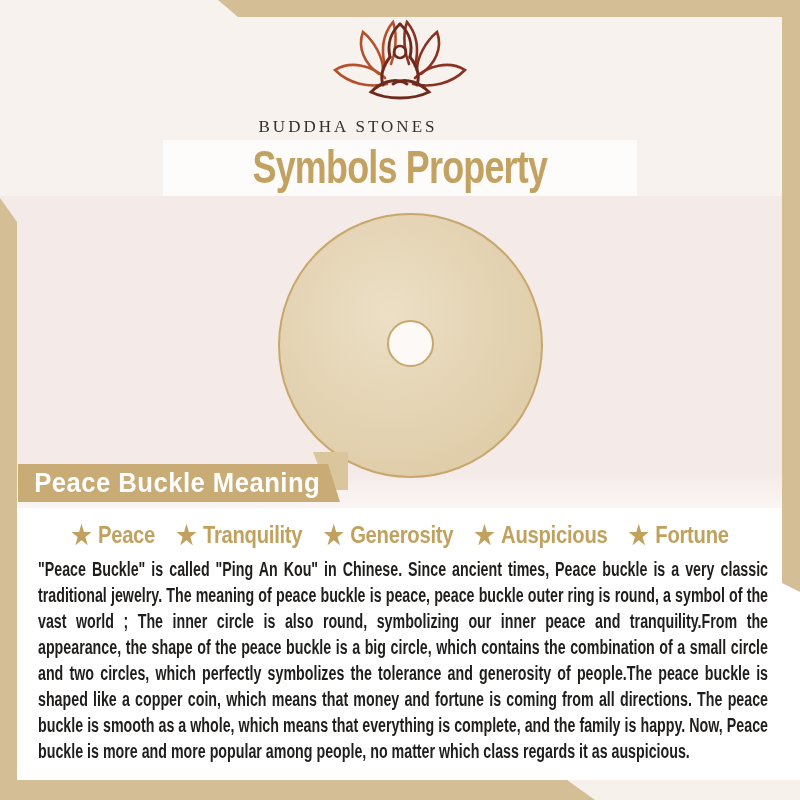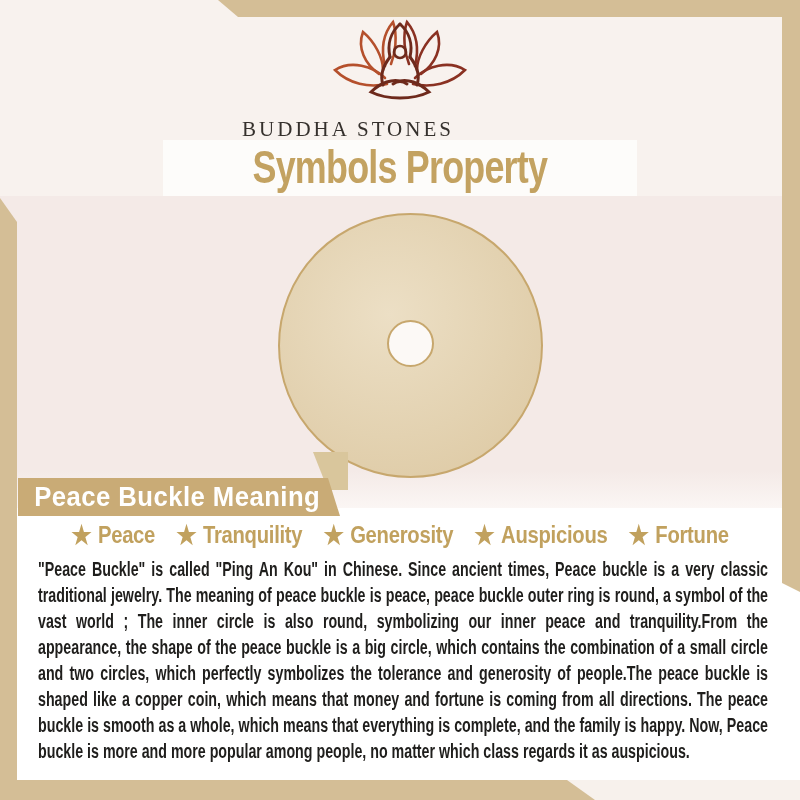--- a/index.html
+++ b/index.html
@@ -20,40 +20,40 @@
   .frame-right{left:782px;top:0;width:18px;height:592px;
              clip-path:polygon(0 0,18px 0,18px 592px,0 583px);}
   .frame-left{left:0;top:198px;width:17px;height:602px;
              clip-path:polygon(0 0,17px 24px,17px 602px,0 602px);}
   .frame-bottom{left:0;top:780px;width:800px;height:20px;
              clip-path:polygon(0 0,567px 0,595px 20px,0 20px);}
 
   
   .logo{position:absolute;left:325px;top:12px;width:150px;height:104px;}
   .brand{position:absolute;left:0;top:117px;width:696px;text-align:center;
-         font-family:"Liberation Serif",serif;font-size:21px;letter-spacing:3px;
+         font-family:"Liberation Serif",serif;font-size:17px;letter-spacing:3px;
          color:#35302c;font-weight:500;}
 
   
   .title-banner{position:absolute;left:163px;top:140px;width:474px;height:56px;
                 background:#fdfcfa;display:flex;align-items:flex-start;justify-content:center;}
   .title-text{font-size:46px;font-weight:bold;color:#c3a261;white-space:nowrap;
               transform:scaleX(0.78);transform-origin:center;letter-spacing:-1px;}
 
   
   .disc{position:absolute;left:278px;top:213px;width:265px;height:265px;border-radius:50%;
         border:2px solid #c7a76d;box-sizing:border-box;
         background:radial-gradient(circle at 42% 38%,#ecdfc5 0%,#e3d2b1 55%,#dcc7a0 100%);}
   .disc-hole{position:absolute;left:387px;top:320px;width:47px;height:47px;border-radius:50%;
         border:2px solid #c7a76d;box-sizing:border-box;background:#fcf9f6;}
 
   
   .ribbon-end{position:absolute;left:18px;top:452px;width:330px;height:38px;background:#d9c69c;
         clip-path:polygon(295px 0,330px 0,345px 38px,310px 38px);}
-  .ribbon{position:absolute;left:18px;top:478px;width:322px;height:38px;background:#c9ab76;
+  .ribbon{position:absolute;left:18px;top:464px;width:322px;height:38px;background:#c9ab76;
         clip-path:polygon(0 0,310px 0,322px 38px,0 38px);
         display:flex;align-items:center;}
   .ribbon-text{color:#ffffff;font-weight:bold;font-size:27px;padding-left:17px;
         white-space:nowrap;letter-spacing:0.5px;transform:scaleX(0.95);transform-origin:left center;}
 
   
   .symbol-row{position:absolute;left:17px;top:522px;width:766px;display:flex;
         justify-content:center;align-items:center;gap:24px;
         transform:scaleX(0.88);transform-origin:center;white-space:nowrap;}
   .symbol-item{display:flex;align-items:center;gap:7px;color:#c1a15e;font-weight:bold;}

